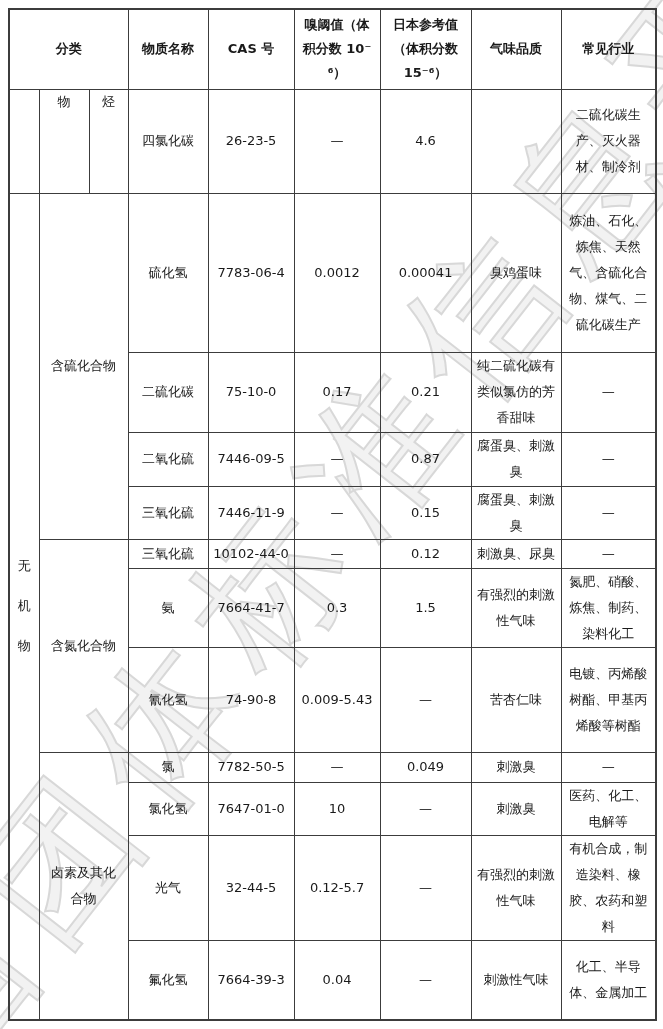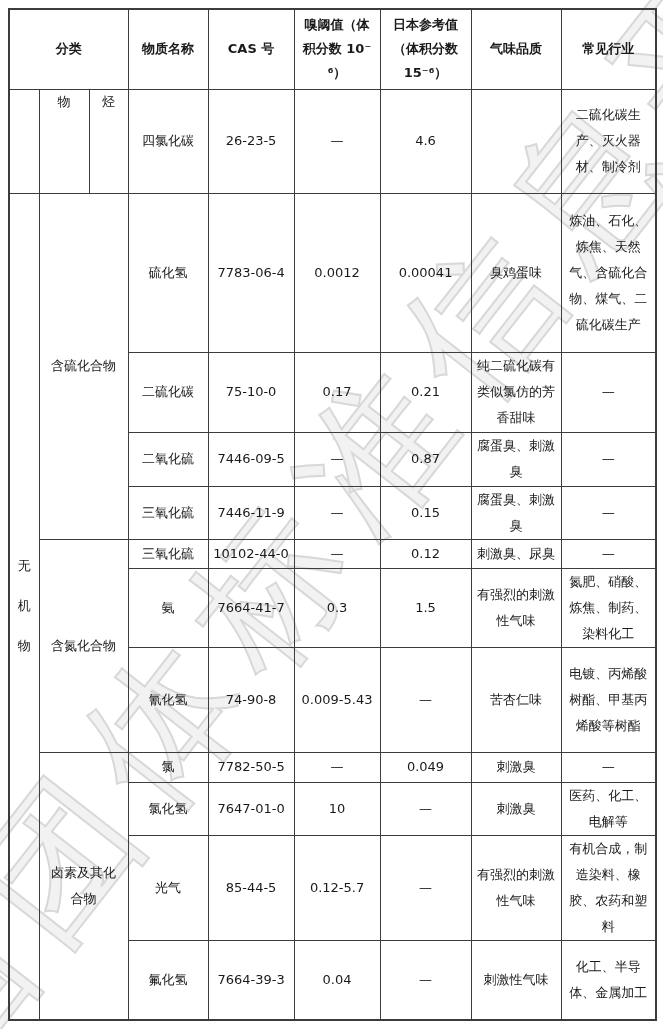--- a/index.html
+++ b/index.html
@@ -199,21 +199,21 @@
         <td>氯化氢</td>
         <td>7647-01-0</td>
         <td>10</td>
         <td>—</td>
         <td>刺激臭</td>
         <td>医药、化工、电解等</td>
       </tr>
 
       <tr style="height:105px">
         <td>光气</td>
-        <td>85-44-5</td>
+        <td>32-44-5</td>
         <td>0.12-5.7</td>
         <td>—</td>
         <td>有强烈的刺激性气味</td>
         <td>有机合成，制造染料、橡胶、农药和塑料</td>
       </tr>
 
       <tr style="height:80px">
         <td>氟化氢</td>
         <td>7664-39-3</td>
         <td>0.04</td>

